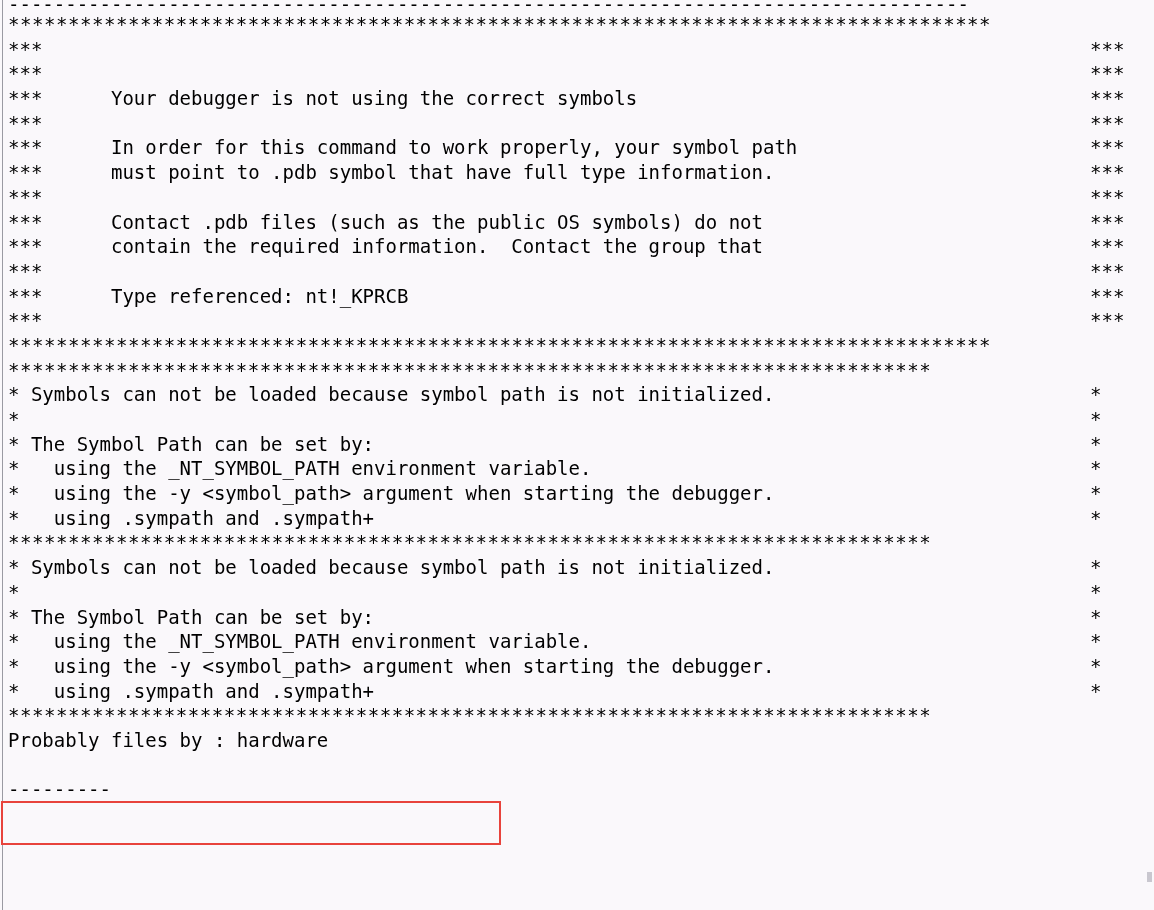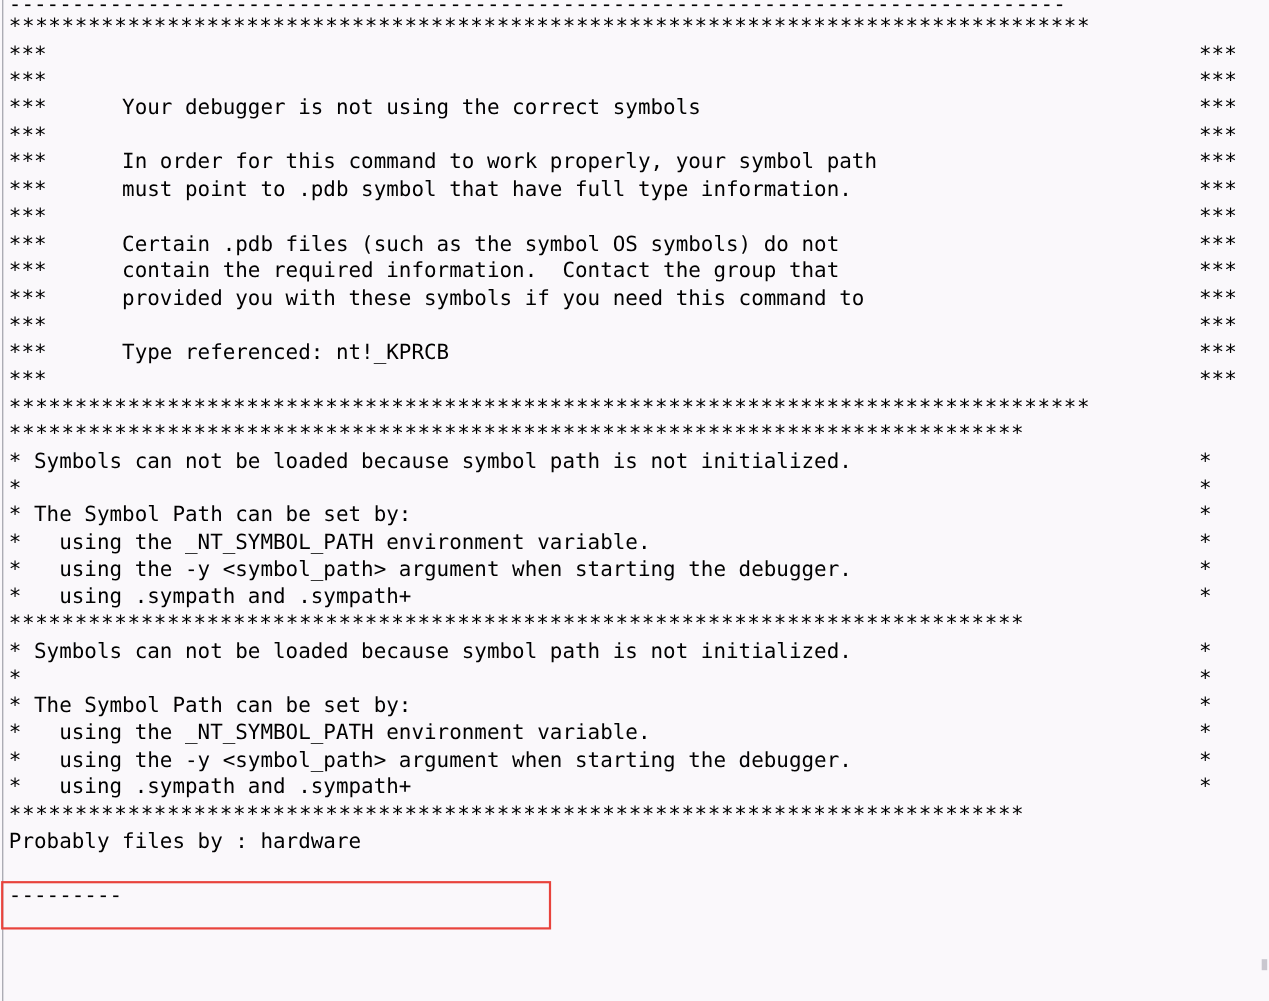--- a/index.html
+++ b/index.html
@@ -103,23 +103,22 @@
 
   <div class="line gutter clipped-top">------------------------------------------------------------------------------------</div>
       <div class="line gutter stars-full">**********************************************************************************</div>
       <div class="line gutter banner-row"><span class="banner-left">***   </span><span>***</span></div>
       <div class="line gutter banner-row"><span class="banner-left">***   </span><span>***</span></div>
       <div class="line gutter banner-row"><span class="banner-left">***      Your debugger is not using the correct symbols</span><span>***</span></div>
       <div class="line gutter banner-row"><span class="banner-left">***   </span><span>***</span></div>
       <div class="line gutter banner-row"><span class="banner-left">***      In order for this command to work properly, your symbol path</span><span>***</span></div>
       <div class="line gutter banner-row"><span class="banner-left">***      must point to .pdb symbol that have full type information.</span><span>***</span></div>
       <div class="line gutter banner-row"><span class="banner-left">***   </span><span>***</span></div>
-      <div class="line gutter banner-row"><span class="banner-left">***      Certain .pdb files (such as the symbol OS symbols) do not</span><span>***</span></div>
+      <div class="line gutter banner-row"><span class="banner-left">***      Contact .pdb files (such as the public OS symbols) do not</span><span>***</span></div>
       <div class="line gutter banner-row"><span class="banner-left">***      contain the required information.  Contact the group that</span><span>***</span></div>
-      <div class="line gutter banner-row"><span class="banner-left">***      provided you with these symbols if you need this command to</span><span>***</span></div>
       <div class="line gutter banner-row"><span class="banner-left">***   </span><span>***</span></div>
       <div class="line gutter banner-row"><span class="banner-left">***      Type referenced: nt!_KPRCB</span><span>***</span></div>
       <div class="line gutter banner-row"><span class="banner-left">***   </span><span>***</span></div>
       <div class="line gutter stars-full">**********************************************************************************</div>
       <div class="line gutter stars-full">*****************************************************************************</div>
       <div class="line gutter banner-row"><span class="banner-left">* Symbols can not be loaded because symbol path is not initialized.</span><span>*</span></div>
       <div class="line gutter banner-row"><span class="banner-left">*</span><span>*</span></div>
       <div class="line gutter banner-row"><span class="banner-left">* The Symbol Path can be set by:</span><span>*</span></div>
       <div class="line gutter banner-row"><span class="banner-left">*   using the _NT_SYMBOL_PATH environment variable.</span><span>*</span></div>
       <div class="line gutter banner-row"><span class="banner-left">*   using the -y &lt;symbol_path&gt; argument when starting the debugger.</span><span>*</span></div>

